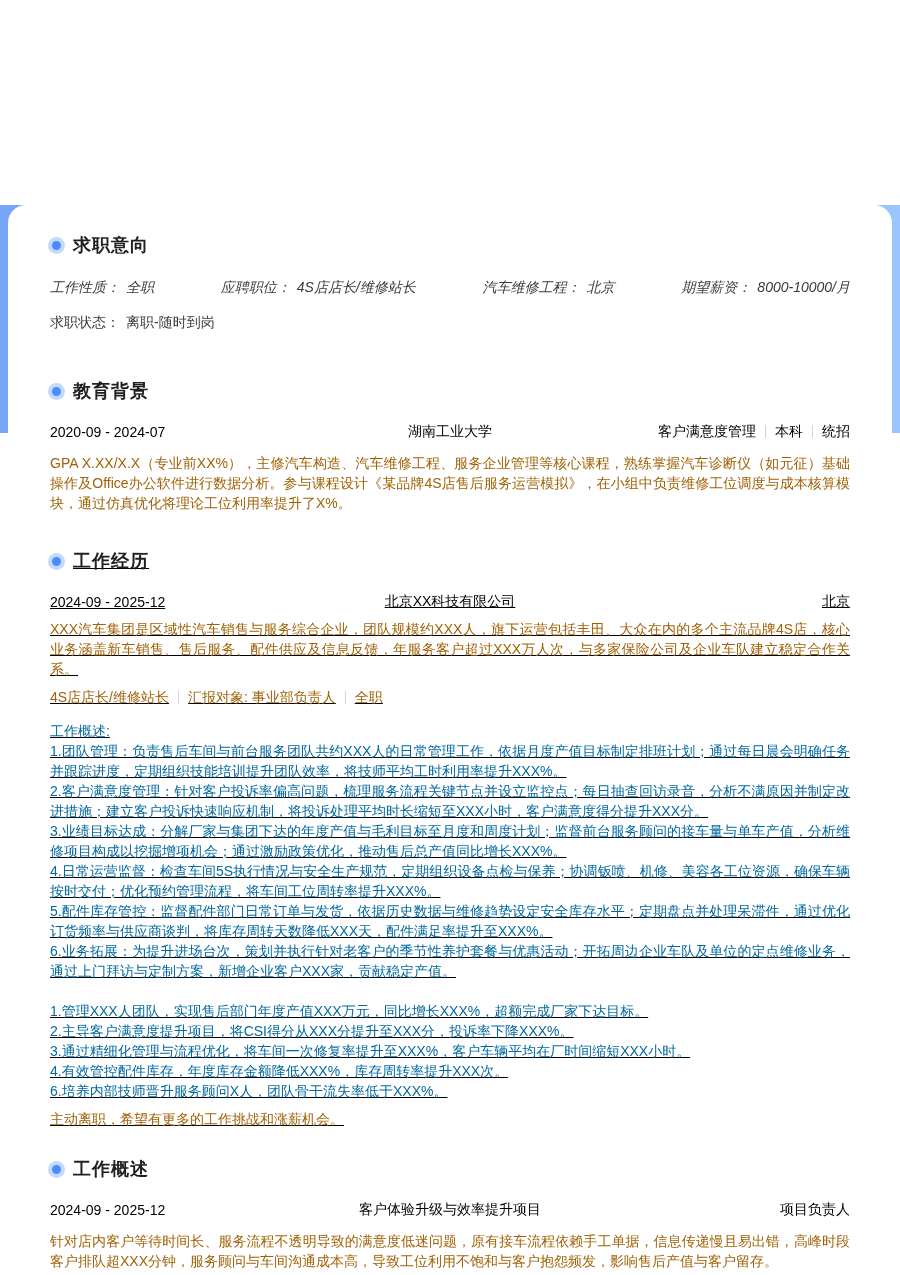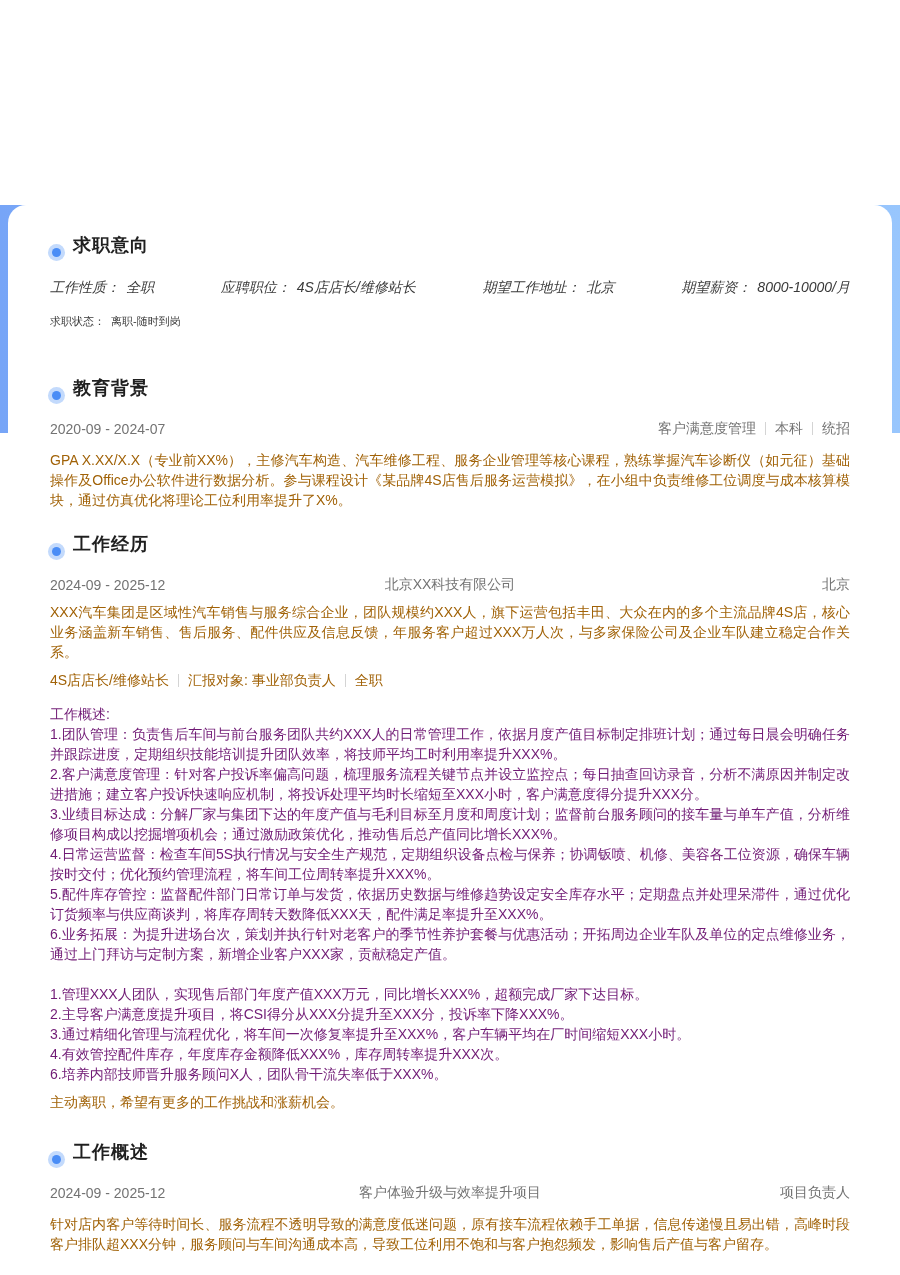--- a/index.html
+++ b/index.html
@@ -16,48 +16,48 @@
     font-weight:bold; letter-spacing:1px; }
   .info-grid { position:absolute; left:205px; top:83px; width:650px;
     display:grid; grid-template-columns:233px auto; grid-auto-rows:26px; }
   .info-item { color:#fff; font-size:14px; line-height:26px; white-space:nowrap; }
   .info-item .val { margin-left:5px; }
 
   
   .card { position:relative; margin:205px 8px 0; width:884px; min-height:1070px;
     background:#fff; border-radius:18px 18px 0 0; padding:28px 42px 30px; }
 
-  .sec-title { display:flex; align-items:flex-end; }
+  .sec-title { display:flex; align-items:center; }
   .dot { width:9px; height:9px; border-radius:50%; background:#4a8df6;
     box-shadow:0 0 0 4px #c3dafc; margin:0 12px 0 2px; flex:none; }
   .sec-title h2 { font-size:18px; font-weight:bold; color:#1f1f1f; letter-spacing:1px; }
 
   .fields-row { display:flex; justify-content:space-between; margin-top:22px;
     font-size:14px; color:#3a3a3a;font-style:italic; }
-  .fields-row2 { margin-top:17px; font-size:11px; color:#3a3a3a; }
+  .fields-row2 { margin-top:17px; font-size:14px; color:#3a3a3a; }
   .val { margin-left:6px; color:#3a3a3a; }
 
-  .meta-row { display:flex; align-items:center; margin-top:20px; font-size:14px; color:#737373; }
+  .meta-row { display:flex; align-items:center; margin-top:20px; font-size:14px; color:#000000; }
   .meta-left { flex:1.1; text-align:left; white-space:nowrap; }
   .meta-center { flex:1.6; text-align:center; white-space:nowrap; }
   .meta-right { flex:1.1; text-align:right; white-space:nowrap; }
 
   .pipe { display:inline-block; width:1px; height:13px; background:#d4d4d4;
     margin:0 9px; vertical-align:-2px; }
 
   .para { margin-top:12px; font-size:14px; color:#a16207; line-height:20px;
     text-align:justify; }
   .para.tight { margin-top:8px; }
-  .block { margin-top:14px; font-size:14px; color:#701a75; line-height:20px;
+  .block { margin-top:14px; font-size:14px; color:#0369a1; line-height:20px;
     text-align:justify; }
   .block p { margin:0; }
   .gap-top { margin-top:20px; }
 
   .section { margin-top:47px; }
-  .section.work { margin-top:22px; }
+  .section.work { margin-top:36px;text-decoration:underline; }
   .section.project { margin-top:28px; }
 </style>
 </head>
 <body>
 
 <div class="page">
 
   <div class="header-bg">
     <div class="photo">
       <svg width="118" height="140" viewBox="0 0 118 140">
@@ -88,35 +88,36 @@
   <div class="card">
 
     <div>
       <div class="sec-title">
         <span class="dot"></span>
         <h2>求职意向</h2>
       </div>
       <div class="fields-row">
         <span><span>工作性质：</span><span class="val">全职</span></span>
         <span><span>应聘职位：</span><span class="val">4S店店长/维修站长</span></span>
-        <span><span>期望工作地址：</span><span class="val">北京</span></span>
+        <span><span>汽车维修工程：</span><span class="val">北京</span></span>
         <span><span>期望薪资：</span><span class="val">8000-10000/月</span></span>
       </div>
       <div class="fields-row2">
         <span><span>求职状态：</span><span class="val">离职-随时到岗</span></span>
       </div>
     </div>
 
     <div class="section">
       <div class="sec-title">
         <span class="dot"></span>
         <h2>教育背景</h2>
       </div>
       <div class="meta-row">
         <span class="meta-left">2020-09 - 2024-07</span>
+        <span class="meta-center">湖南工业大学</span>
         <span class="meta-right">
           <span>客户满意度管理</span><span class="pipe"></span><span>本科</span><span class="pipe"></span><span>统招</span>
         </span>
       </div>
       <p class="para">GPA X.XX/X.X（专业前XX%），主修汽车构造、汽车维修工程、服务企业管理等核心课程，熟练掌握汽车诊断仪（如元征）基础操作及Office办公软件进行数据分析。参与课程设计《某品牌4S店售后服务运营模拟》，在小组中负责维修工位调度与成本核算模块，通过仿真优化将理论工位利用率提升了X%。</p>
     </div>
 
     <div class="section work">
       <div class="sec-title">
         <span class="dot"></span>

